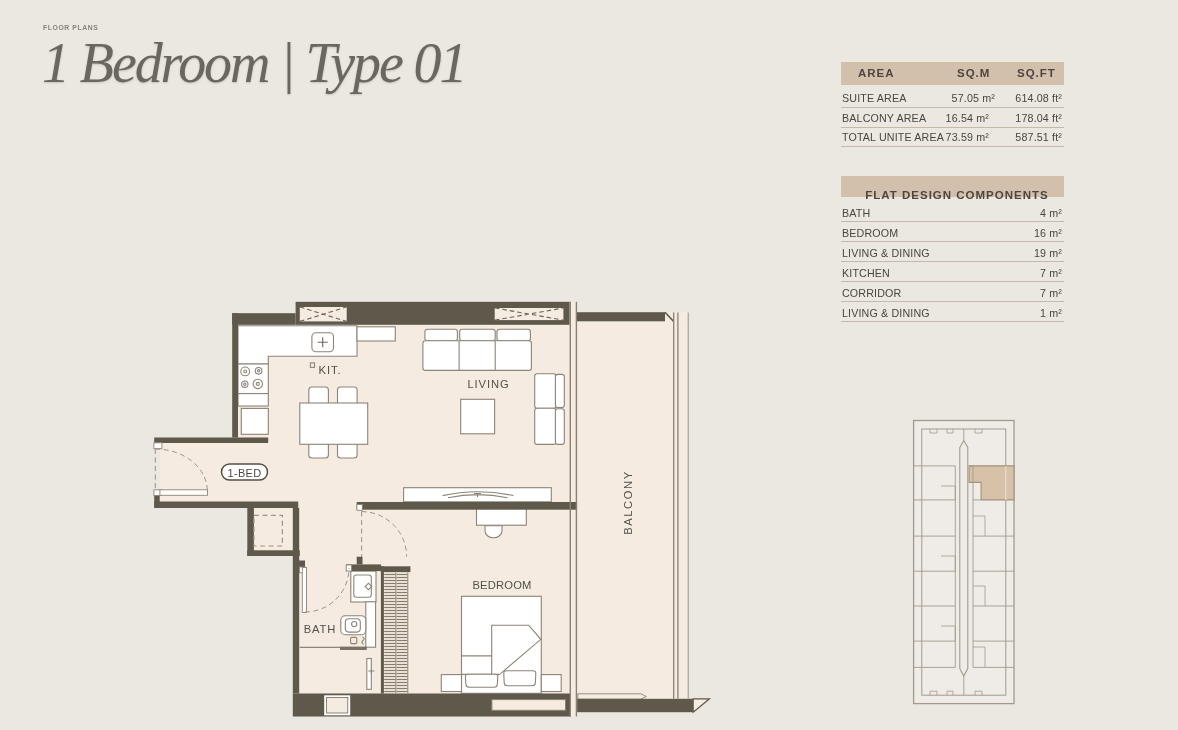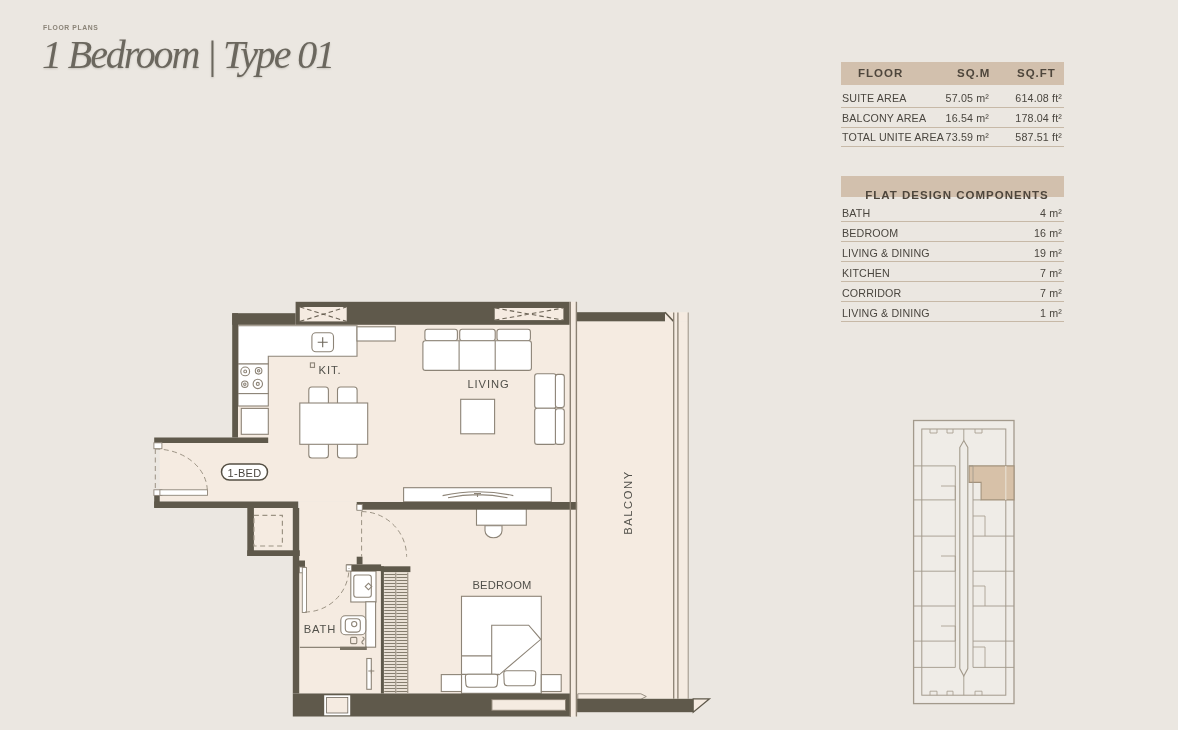--- a/index.html
+++ b/index.html
@@ -8,31 +8,31 @@
   .abs{position:absolute;}
   .hdr{background:#d2c0ad;color:#4e463c;font-size:11.5px;font-weight:bold;letter-spacing:1px;}
   .rowtxt{color:#4a463f;font-size:10.7px;font-weight:normal;letter-spacing:0.15px;}
   .sep{background:#c7b9a7;height:1px;}
 </style>
 </head>
 <body>
 
 <div class="abs" style="left:43px;top:24px;font-size:6.8px;font-weight:bold;letter-spacing:0.6px;color:#8a8377;">FLOOR PLANS</div>
 
-<div class="abs" style="left:42px;top:31px;font-family:'Liberation Serif',serif;font-style:italic;font-size:40px;color:#6b675e;letter-spacing:-2.1px;text-shadow:0 1px 2px rgba(107,103,94,0.28);">1 Bedroom | Type 01</div>
+<div class="abs" style="left:42px;top:31px;font-family:'Liberation Serif',serif;font-style:italic;font-size:56px;color:#6b675e;letter-spacing:-2.1px;text-shadow:0 1px 2px rgba(107,103,94,0.28);">1 Bedroom | Type 01</div>
 
 <div class="abs hdr" style="left:841px;top:62px;width:223px;height:23px;">
-  <span class="abs" style="left:17px;top:5px;">FLOOR</span>
+  <span class="abs" style="left:17px;top:5px;">AREA</span>
   <span class="abs" style="left:104px;top:5px;margin-left:12px;">SQ.M</span>
   <span class="abs" style="left:176px;top:5px;">SQ.FT</span>
 </div>
 
 <div class="abs rowtxt" style="left:841px;top:62px;width:223px;">
   <span class="abs" style="left:1px;top:30px;">SUITE AREA</span>
-  <span class="abs" style="right:75px;top:30px;padding-left:17px;">57.05 m²</span>
+  <span class="abs" style="right:69px;top:30px;padding-left:17px;">57.05 m²</span>
   <span class="abs" style="right:2px;top:30px;">614.08 ft²</span>
   <div class="abs sep" style="left:0px;top:45px;width:223px;"></div>
   <span class="abs" style="left:1px;top:50px;">BALCONY AREA</span>
   <span class="abs" style="right:75px;top:50px;">16.54 m²</span>
   <span class="abs" style="right:2px;top:50px;">178.04 ft²</span>
   <div class="abs sep" style="left:0px;top:65px;width:223px;"></div>
   <span class="abs" style="left:1px;top:69px;">TOTAL UNITE AREA</span>
   <span class="abs" style="right:75px;top:69px;">73.59 m²</span>
   <span class="abs" style="right:2px;top:69px;">587.51 ft²</span>
   <div class="abs sep" style="left:0px;top:84px;width:223px;"></div>

